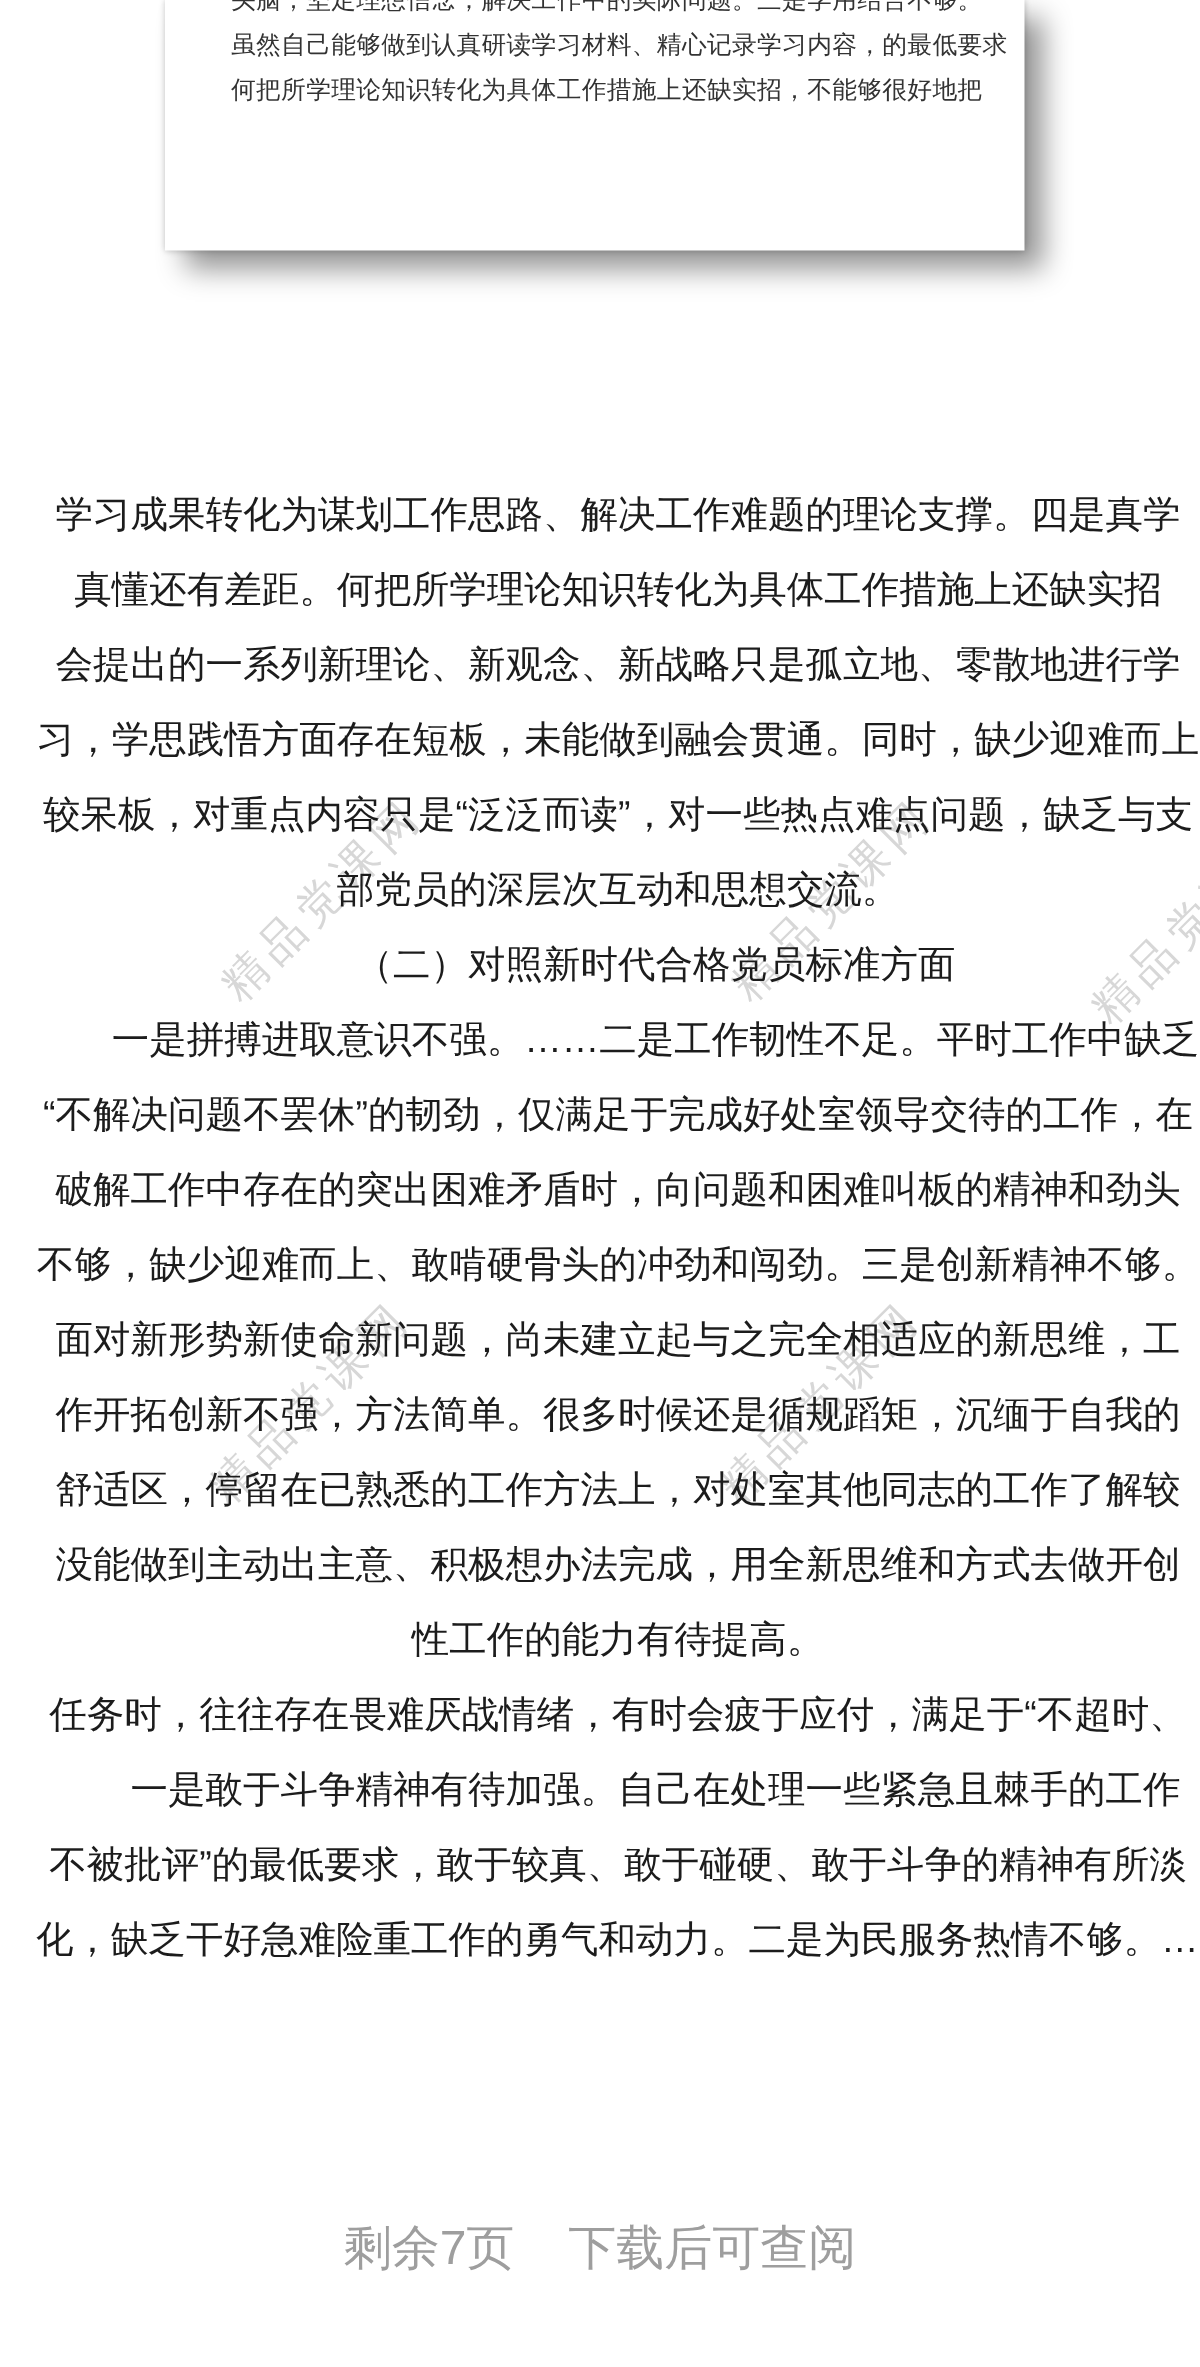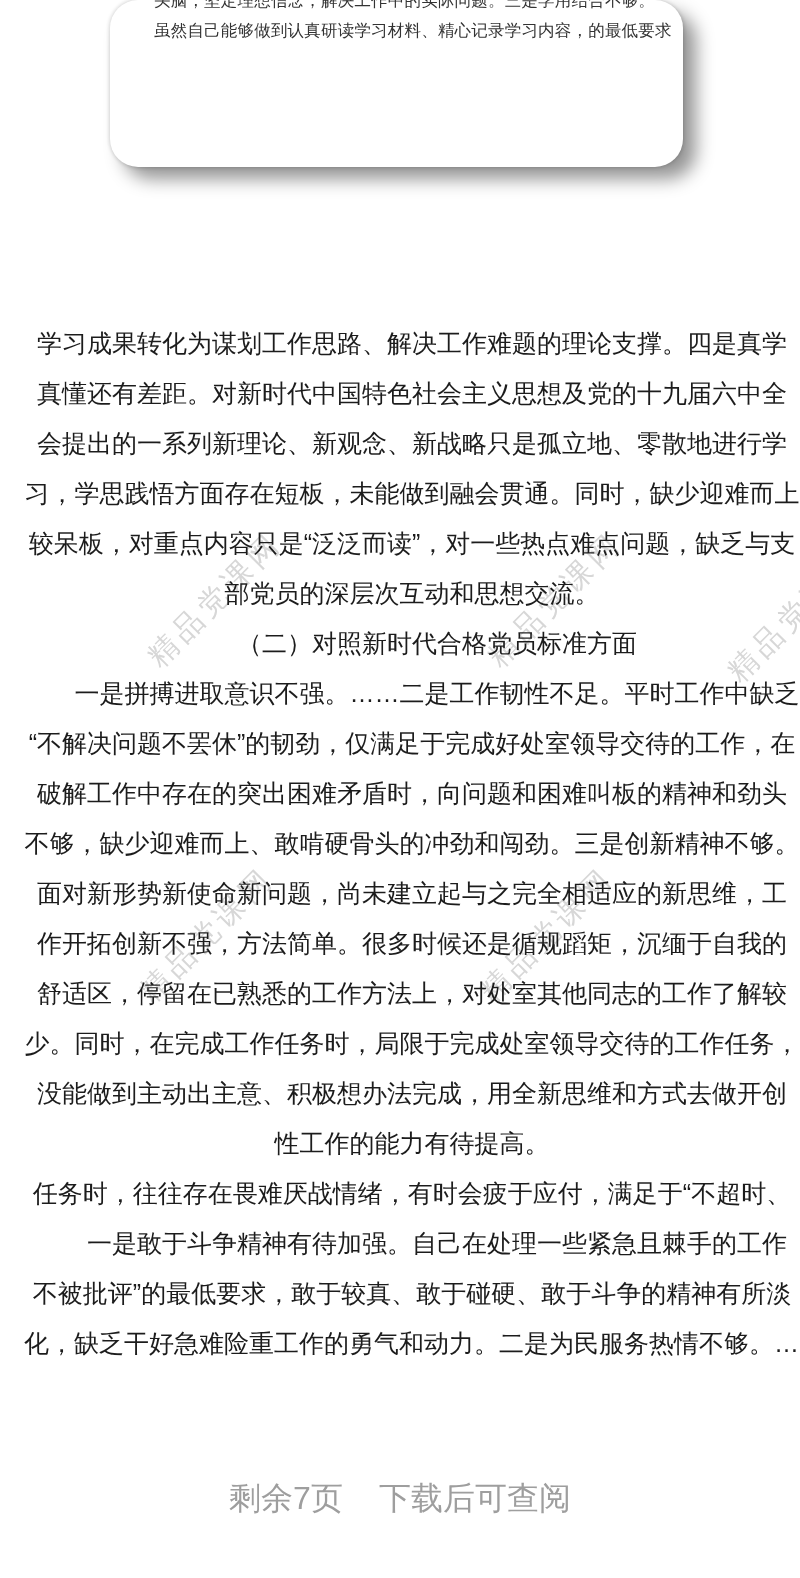--- a/index.html
+++ b/index.html
@@ -16,21 +16,20 @@
   .preview-card {
     position: absolute;
     left: 110px;
     top: 0;
     width: 573px;
     height: 167px;
     background: #ffffff;
     box-shadow: 0 0 4px rgba(0,0,0,0.22), 13px 12px 18px rgba(0,0,0,0.42);
     overflow: hidden;
     z-index: 2;
-    border-radius: 28px;
   }
   .card-text {
     position: absolute;
     left: 44px;
     top: -15px;
     width: 489px;
     font-size: 16.5px;
     line-height: 30px;
     color: #333333;
     letter-spacing: 0.2px;
@@ -84,39 +83,39 @@
 <span class="wm" style="left:215px; top:600px;">精品党课网</span>
 <span class="wm" style="left:555px; top:600px;">精品党课网</span>
 <span class="wm" style="left:795px; top:615px;">精品党课网</span>
 <span class="wm" style="left:207px; top:935px;">精品党课网</span>
 <span class="wm" style="left:547px; top:935px;">精品党课网</span>
 
 <div class="preview-card">
   <div class="card-text">
     <div class="card-line">头脑，坚定理想信念，解决工作中的实际问题。三是学用结合不够。</div>
     <div class="card-line">虽然自己能够做到认真研读学习材料、精心记录学习内容，的最低要求</div>
+    <div class="card-line">何把所学理论知识转化为具体工作措施上还缺实招，不能够很好地把</div>
   </div>
 </div>
 
 <div class="doc-body">
   <div class="bline">学习成果转化为谋划工作思路、解决工作难题的理论支撑。四是真学</div>
-  <div class="bline">真懂还有差距。对新时代中国特色社会主义思想及党的十九届六中全</div>
+  <div class="bline">真懂还有差距。何把所学理论知识转化为具体工作措施上还缺实招</div>
   <div class="bline">会提出的一系列新理论、新观念、新战略只是孤立地、零散地进行学</div>
   <div class="bline">习，学思践悟方面存在短板，未能做到融会贯通。同时，缺少迎难而上</div>
   <div class="bline">较呆板，对重点内容只是“泛泛而读”，对一些热点难点问题，缺乏与支</div>
   <div class="bline">部党员的深层次互动和思想交流。</div>
   <div class="bline">　　（二）对照新时代合格党员标准方面</div>
   <div class="bline">　　一是拼搏进取意识不强。……二是工作韧性不足。平时工作中缺乏</div>
   <div class="bline">“不解决问题不罢休”的韧劲，仅满足于完成好处室领导交待的工作，在</div>
   <div class="bline">破解工作中存在的突出困难矛盾时，向问题和困难叫板的精神和劲头</div>
   <div class="bline">不够，缺少迎难而上、敢啃硬骨头的冲劲和闯劲。三是创新精神不够。</div>
   <div class="bline">面对新形势新使命新问题，尚未建立起与之完全相适应的新思维，工</div>
   <div class="bline">作开拓创新不强，方法简单。很多时候还是循规蹈矩，沉缅于自我的</div>
   <div class="bline">舒适区，停留在已熟悉的工作方法上，对处室其他同志的工作了解较</div>
-  <div class="bline">少。同时，在完成工作任务时，局限于完成处室领导交待的工作任务，</div>
   <div class="bline">没能做到主动出主意、积极想办法完成，用全新思维和方式去做开创</div>
   <div class="bline">性工作的能力有待提高。</div>
   <div class="bline">任务时，往往存在畏难厌战情绪，有时会疲于应付，满足于“不超时、</div>
   <div class="bline">　　一是敢于斗争精神有待加强。自己在处理一些紧急且棘手的工作</div>
   <div class="bline">不被批评”的最低要求，敢于较真、敢于碰硬、敢于斗争的精神有所淡</div>
   <div class="bline">化，缺乏干好急难险重工作的勇气和动力。二是为民服务热情不够。……</div>
 </div>
 
 <div class="footer">
   <span>剩余7页</span>

